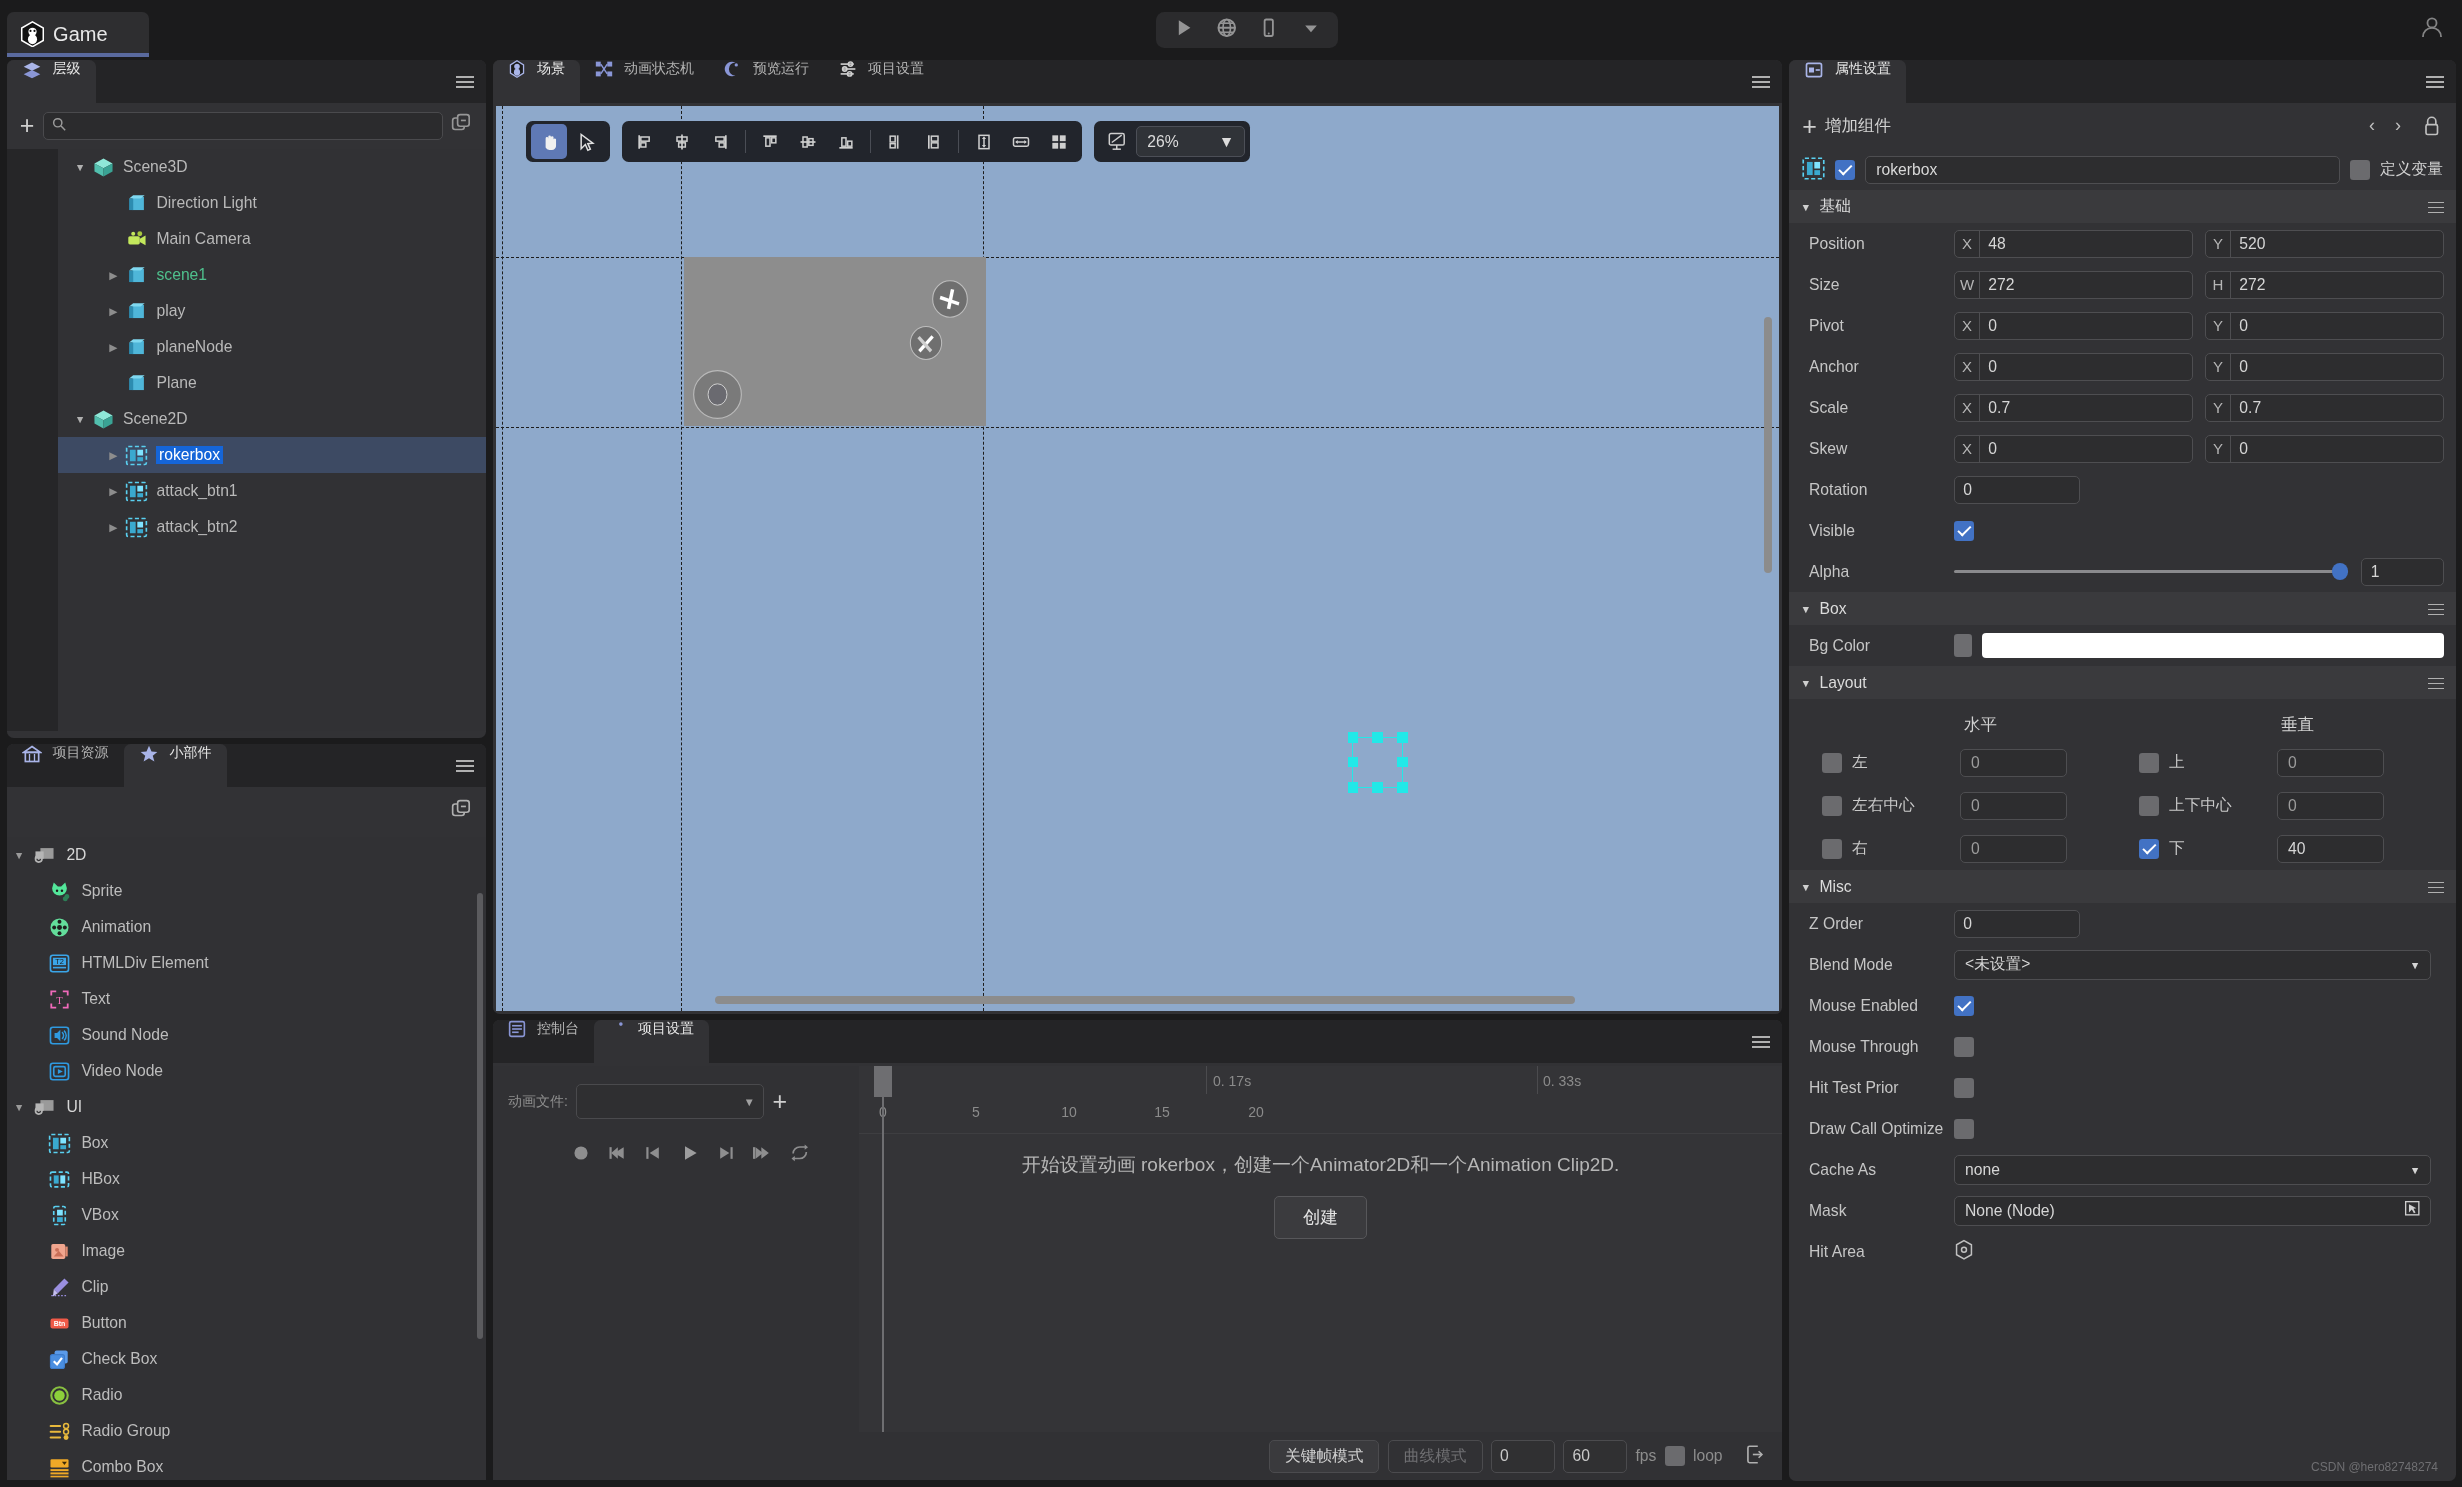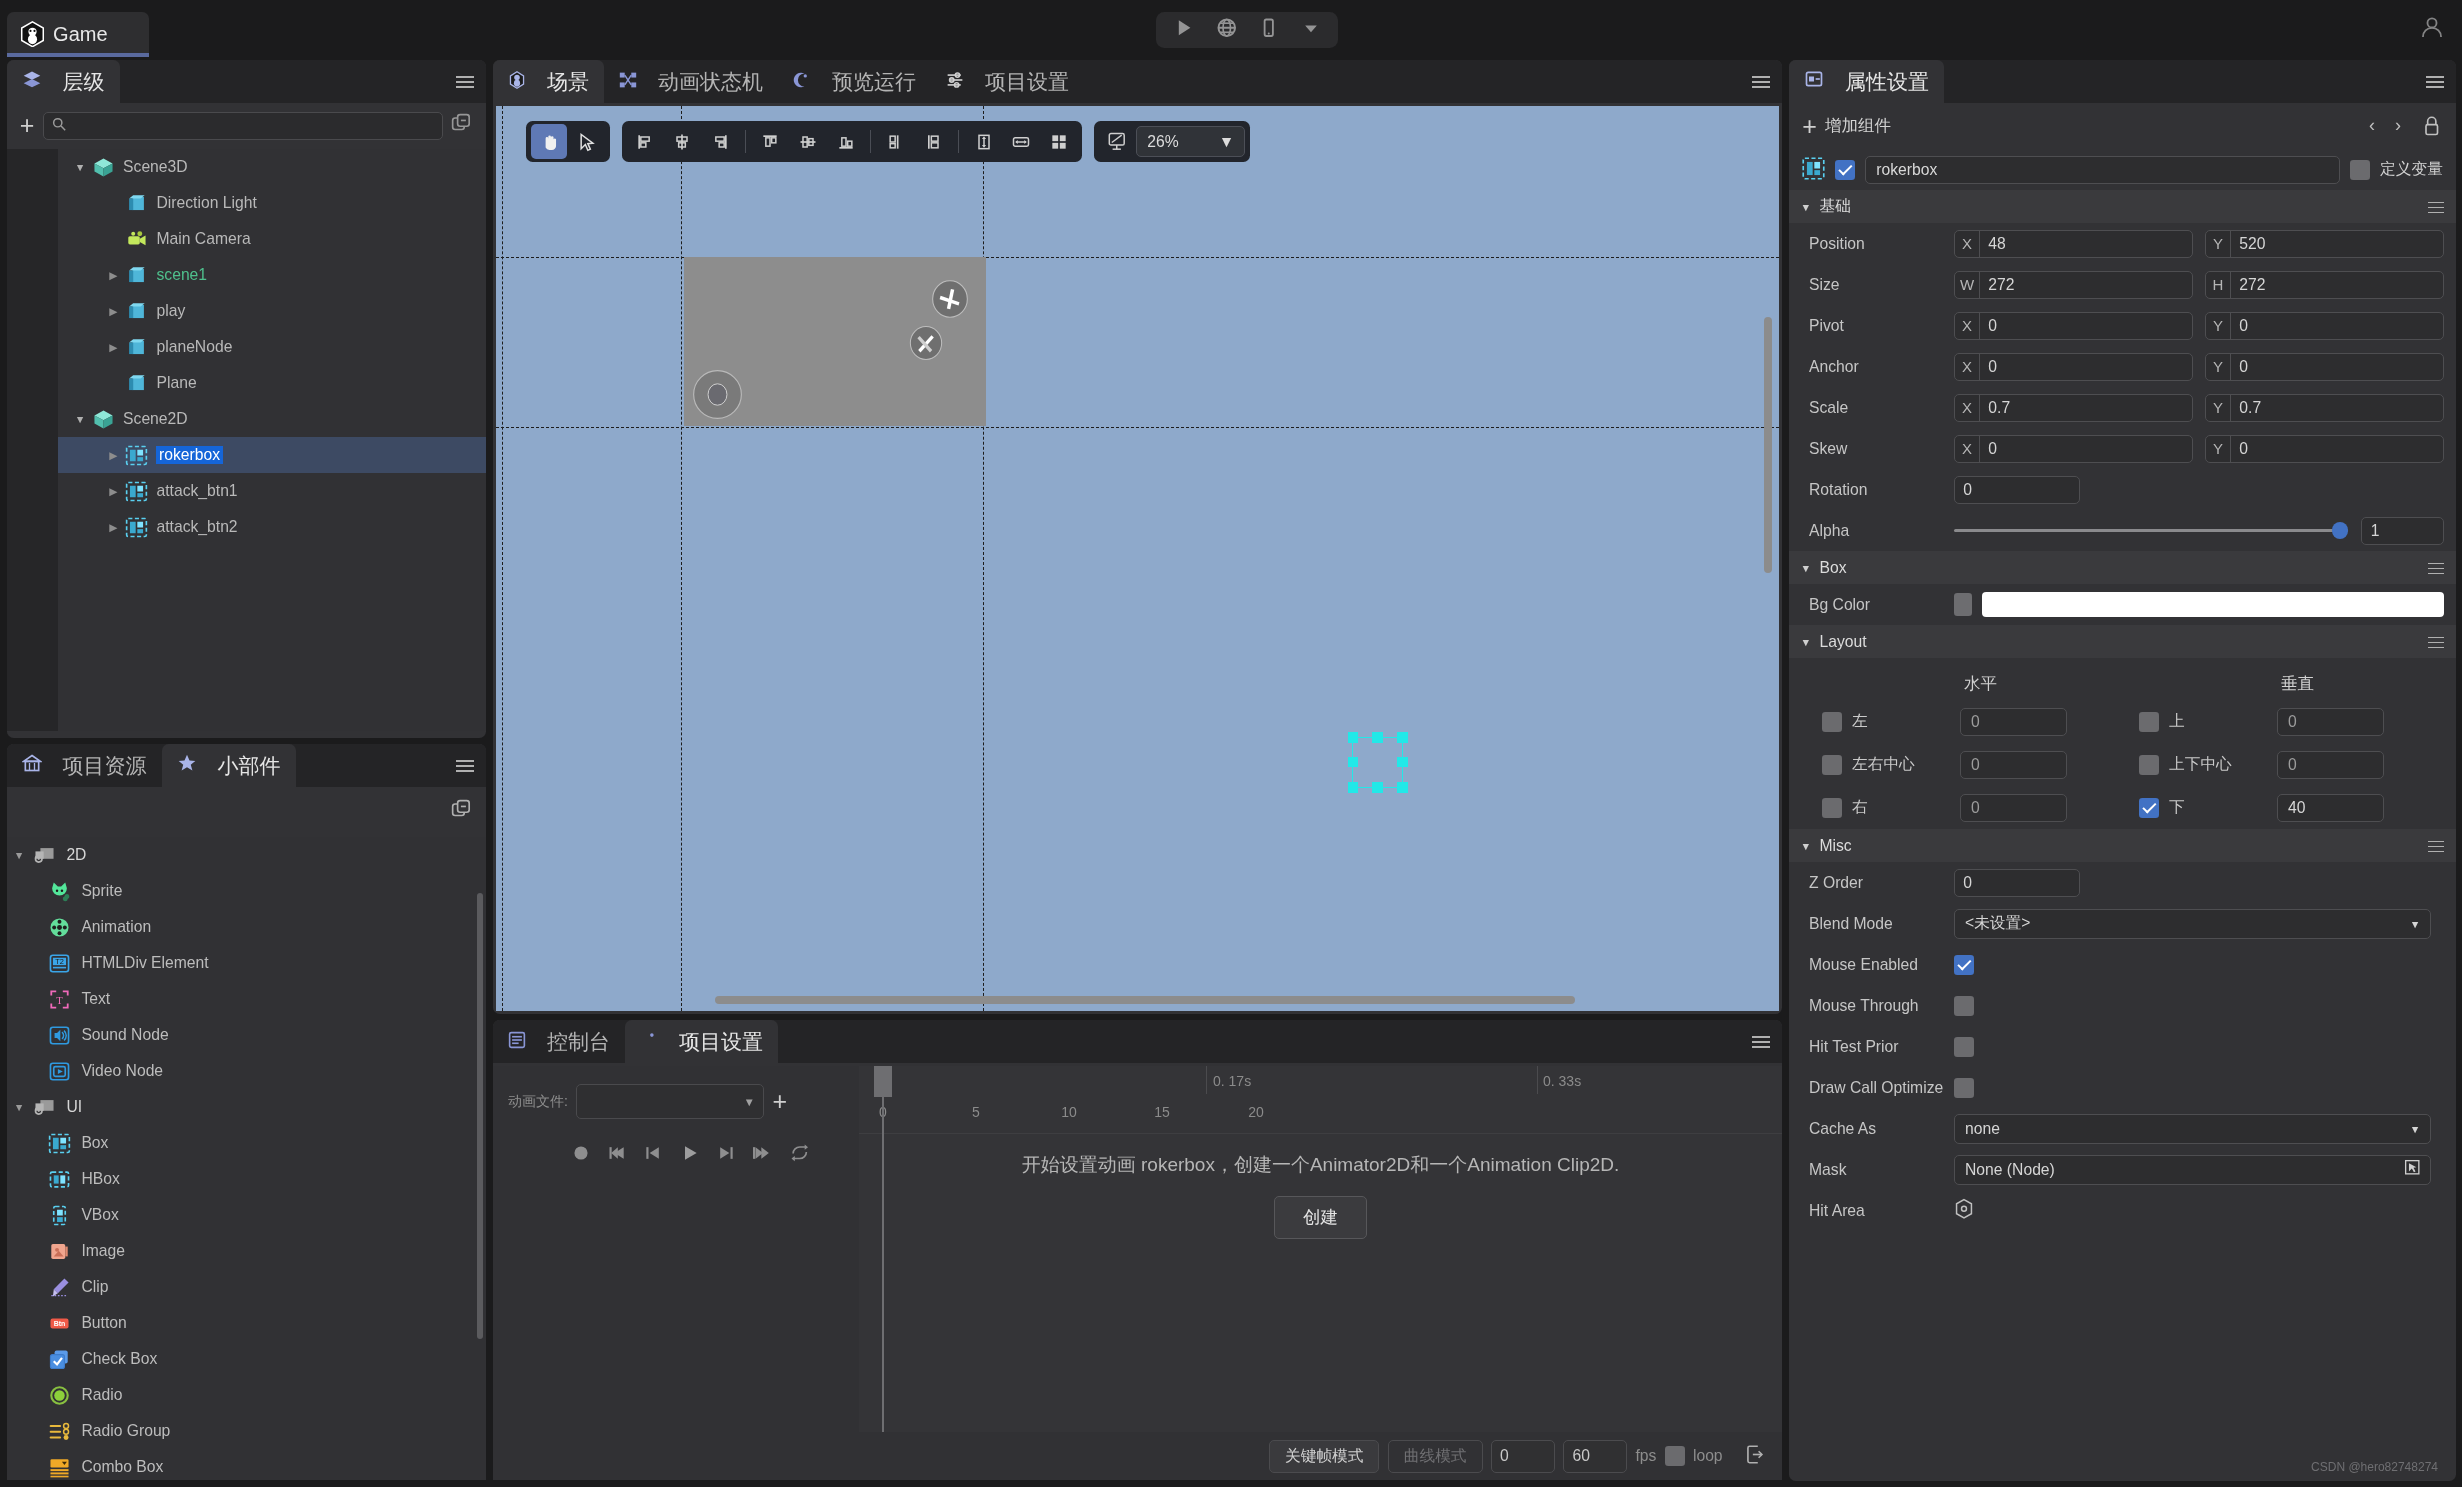--- a/index.html
+++ b/index.html
@@ -22,21 +22,21 @@
   .logo-hex svg{display:block;}
   .center-ctrls{position:absolute;left:1156px;top:11.6px;height:36px;width:182px;background:#2b2b2d;
      border-radius:8.3px;display:flex;align-items:center;justify-content:space-around;padding:0 6.6px;}
   .center-ctrls .ic{opacity:.75;cursor:pointer;}
   .user-icon{position:absolute;right:16.5px;top:13.2px;opacity:.7;}
 
   
   .panel{position:absolute;background:#2b2b2d;border-radius:6.6px;}
   .panel-tabs{height:43px;position:relative;background:#242426;border-radius:6.6px 6.6px 0 0;
      display:flex;align-items:flex-end;}
-  .ptab{height:43px;display:flex;align-items:center;gap:21px;padding:0 15px;font-size:21px;color:#b4b4b4;
+  .ptab{height:43px;display:flex;gap:11px;padding:0 15px;font-size:14px;color:#b4b4b4;
      border-radius:6.6px 6.6px 0 0;cursor:pointer;white-space:nowrap;}
   .ptab.active{background:#323235;color:#e6e6e6;}
   .hamb{position:absolute;right:11.6px;top:13.2px;width:18px;cursor:pointer;}
   .hamb i{display:block;height:1.7px;background:#b0b0b0;margin:3.3px 0;}
 
   
   #hierarchy{left:6.6px;top:60px;width:479px;height:678px;background:#323235;}
   .h-search-row{display:flex;align-items:center;gap:8.3px;height:45px;padding:0 13.2px;}
   .plus-btn{font-size:25px;line-height:1;color:#cfcfcf;cursor:pointer;user-select:none;}
   .search-box{flex:1;height:28px;background:#2b2b2d;border:0.8px solid #4a4a4d;border-radius:5px;
@@ -1065,20 +1065,24 @@
             </div>
           </div>
         </div>
         <div class="prow">
           <span class="plabel">Rotation</span>
           <div class="field sm">
             <span class="val">0</span>
           </div>
         </div>
         <div class="prow">
+          <span class="plabel">Visible</span>
+          <span class="cb on"></span>
+        </div>
+        <div class="prow">
           <span class="plabel">Alpha</span>
           <div class="slider">
             <div class="trk"></div>
             <div class="knob"></div>
           </div>
           <div class="field alpha">
             <span class="val">1</span>
           </div>
         </div>
         <div class="sect">

